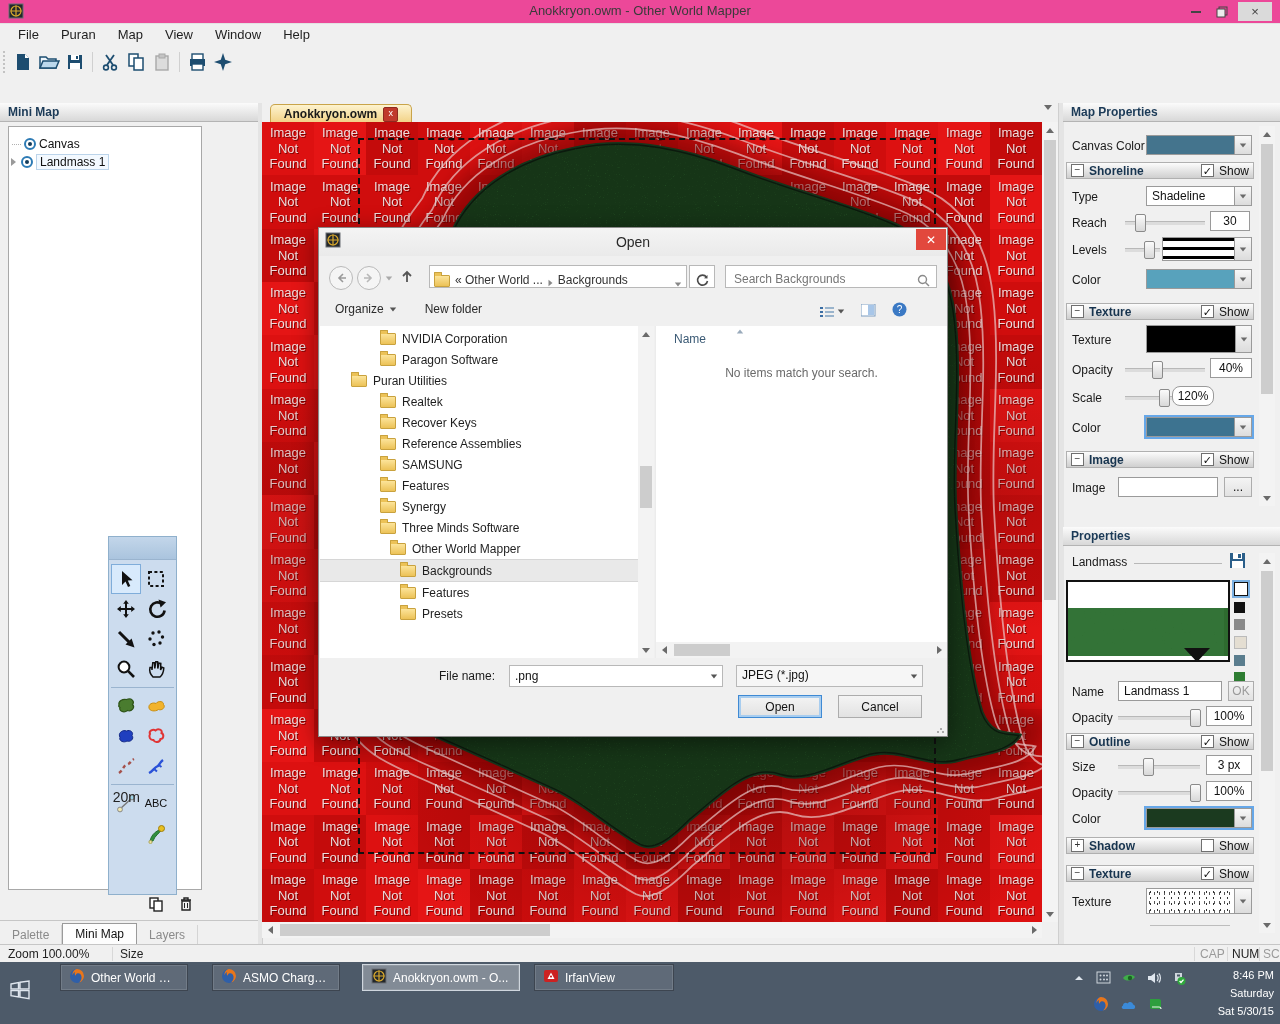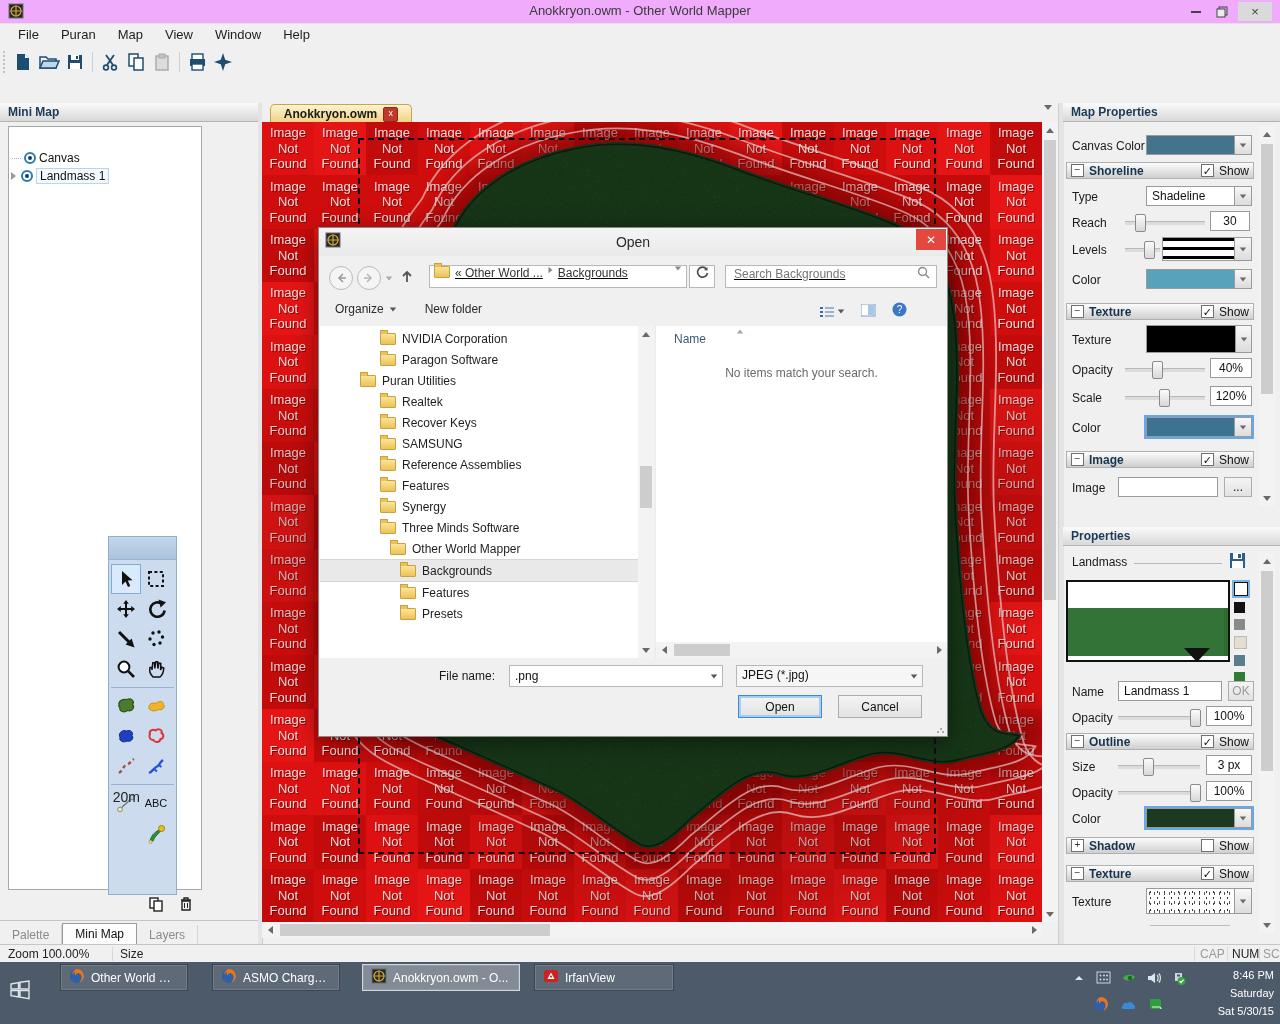--- a/index.html
+++ b/index.html
@@ -1,21 +1,21 @@
 <!DOCTYPE html>
 <html><head>
 <meta charset="utf-8">
 <style>
   html,body{margin:0;padding:0;background:#222;}
   #screen{position:relative;width:1280px;height:1024px;overflow:hidden;
     font-family:"Liberation Sans","DejaVu Sans",sans-serif;background:#f0f0f0;
     -webkit-font-smoothing:antialiased;}
   .abs{position:absolute;}
   
-  #titlebar{left:0;top:0;width:1280px;height:23px;background:#f0abfc;border-bottom:1px solid #e2e2e2;}
+  #titlebar{left:0;top:0;width:1280px;height:23px;background:#ec4899;border-bottom:1px solid #e2e2e2;}
   #app-title{left:0;top:3px;width:1280px;text-align:center;font-size:13px;color:#3a3a3a;}
   .wc{top:2px;height:19px;display:flex;align-items:center;justify-content:center;color:#444;}
   #menubar{left:8px;top:23px;height:23px;display:flex;align-items:center;gap:2px;}
   .menu-item{padding:3px 10px;font-size:13px;color:#1e1e1e;}
   #toolbar{left:10px;top:47px;height:30px;display:flex;align-items:center;gap:2px;}
   #toolbar:before{content:"";position:absolute;left:-7px;top:4px;bottom:4px;border-left:2px dotted #c3c3c3;}
   .tbtn{width:26px;height:24px;display:flex;align-items:center;justify-content:center;}
   .tsep{width:1px;height:20px;background:#d0d0d0;margin:0 4px;}
   
   .phead{height:18px;background:linear-gradient(#fbfbfb,#d8d8d8);border-bottom:1px solid #b4b4b4;
@@ -87,21 +87,21 @@
   .stripes{background:repeating-linear-gradient(#000 0 3px,#fff 3px 9px);}
   .speckle{background:#fff;background-image:radial-gradient(#333 0.8px,transparent 1px),radial-gradient(#555 0.8px,transparent 1px);background-size:7px 6px,5px 9px;}
   
   #dialog{left:318px;top:227px;width:628px;height:508px;background:#f0f0f0;border:1px solid #8a8a8a;
     box-shadow:0 5px 22px rgba(0,0,0,.45);z-index:60;}
   #dlg-title{height:28px;background:linear-gradient(#f4f4f4,#eaeaea);display:flex;align-items:center;}
   #dlg-title .t{position:absolute;left:0;width:100%;text-align:center;font-size:14px;color:#2a2a2a;}
   #dlg-close{position:absolute;right:1px;top:1px;width:30px;height:21px;background:#e2483d;color:#fff;
     display:flex;align-items:center;justify-content:center;font-size:12px;}
   .navcirc{width:22px;height:22px;border-radius:50%;border:1px solid #b9b9b9;background:#f5f5f5;display:flex;align-items:center;justify-content:center;}
-  .barbox{background:#fff;border:1px solid #b8b8b8;display:flex;align-items:flex-start;box-sizing:border-box;text-decoration:underline;}
+  .barbox{background:#fff;border:1px solid #b8b8b8;display:flex;align-items:flex-end;box-sizing:border-box;}
   .folder-ic{width:14px;height:10px;background:linear-gradient(#fce49a,#ecc257);border:1px solid #c9a23e;border-radius:1px;position:relative;flex:0 0 auto;}
   .folder-ic:before{content:"";position:absolute;top:-4px;left:-1px;width:6px;height:3px;background:#ecc257;border:1px solid #c9a23e;border-bottom:none;border-radius:1px 1px 0 0;}
   .frow{height:21px;display:flex;align-items:center;gap:6px;font-size:12px;color:#1e1e1e;}
   .fsel{background:#e9e9e9;border-top:1px solid #d6d6d6;border-bottom:1px solid #d6d6d6;}
   .cmdtxt{font-size:12px;color:#2b2b2b;display:flex;align-items:center;gap:5px;}
   .btn{background:linear-gradient(#f4f4f4,#e2e2e2);border:1px solid #acacac;font-size:12px;color:#111;
     display:flex;align-items:center;justify-content:center;box-sizing:border-box;}
   .btn.def{border:1px solid #3f8ad4;box-shadow:0 0 0 2px #a8cdef inset;}
   
   #statusbar{left:0;top:944px;width:1280px;height:18px;background:#f0f0f0;border-top:1px solid #c6c6c6;font-size:12px;color:#222;}
@@ -206,21 +206,21 @@
         <span class="tbtn">
           <svg width="20" height="20">
             <path d="M10 1 L12.2 7.8 L19 10 L12.2 12.2 L10 19 L7.8 12.2 L1 10 L7.8 7.8 Z" fill="#1d4d70"></path>
           </svg>
         </span>
       </span>
     </div>
 
   <div class="phead abs" style="left:0;top:103px;width:258px">Mini Map</div>
   <div id="treebox" class="abs">
-    <div class="trow" style="margin-top:22px">
+    <div class="trow" style="margin-top:8px">
       <span class="tdots"></span>
       <span class="eye"></span>
       <span>Canvas</span>
     </div>
     <div class="trow">
       <span class="texp"></span>
       <span class="eye"></span>
       <span id="tree-sel">Landmass 1</span>
     </div>
   </div>
@@ -1612,21 +1612,21 @@
   <div class="slider abs" style="left:1125px;top:360px;width:80px;height:18px">
       <span class="track"></span>
       <span class="thumb" style="left:34%"></span>
     </div>
   <input class="valbox abs" style="left: 1210px; top: 358px; width: 42px; height: 20px;" value="40%">
   <span class="plabel abs" style="left:1072px;top:391px">Scale</span>
   <div class="slider abs" style="left:1125px;top:388px;width:80px;height:18px">
       <span class="track"></span>
       <span class="thumb" style="left:42%"></span>
     </div>
-  <input class="valbox abs" style="left: 1210px; top: 386px; width: 42px; height: 20px;" value="120%">
+  <input class="valbox abs" style="left: 1172px; top: 386px; width: 42px; height: 20px; border-radius: 8px;" value="120%">
   <span class="plabel abs" style="left:1072px;top:421px">Color</span>
   <div class="dd focus abs" style="left:1146px;top:417px;width:106px;height:20px">
     <span class="fillc" style="background-color: rgb(61, 115, 144);"></span>
       <span class="caret">
         <span class="tri down sm"></span>
       </span>
   </div>
 
   <div class="sect abs" style="left:1066px;top:451px;width:188px">
     <span class="colbox">−</span>
@@ -1844,39 +1844,39 @@
     <div class="abs" style="left:1px;top:98px;width:334px;height:332px;background:#fff;overflow:hidden">
       <div id="folder-list" style="position:absolute;left:0;top:2px;width:100%">
           <div class="frow" style="padding-left: 60px;">
             <span class="folder-ic"></span>
             <span>NVIDIA Corporation</span>
           </div>
           <div class="frow" style="padding-left: 60px;">
             <span class="folder-ic"></span>
             <span>Paragon Software</span>
           </div>
-          <div class="frow" style="padding-left: 40px;">
+          <div class="frow" style="padding-left: 31px;">
             <span class="folder-ic"></span>
             <span>Puran Utilities</span>
           </div>
           <div class="frow" style="padding-left: 60px;">
             <span class="folder-ic"></span>
             <span>Realtek</span>
           </div>
           <div class="frow" style="padding-left: 60px;">
             <span class="folder-ic"></span>
             <span>Recover Keys</span>
           </div>
           <div class="frow" style="padding-left: 60px;">
             <span class="folder-ic"></span>
-            <span>SAMSUNG</span>
+            <span>Reference Assemblies</span>
           </div>
           <div class="frow" style="padding-left: 60px;">
             <span class="folder-ic"></span>
-            <span>Reference Assemblies</span>
+            <span>SAMSUNG</span>
           </div>
           <div class="frow" style="padding-left: 60px;">
             <span class="folder-ic"></span>
             <span>Features</span>
           </div>
           <div class="frow" style="padding-left: 60px;">
             <span class="folder-ic"></span>
             <span>Synergy</span>
           </div>
           <div class="frow" style="padding-left: 60px;">

